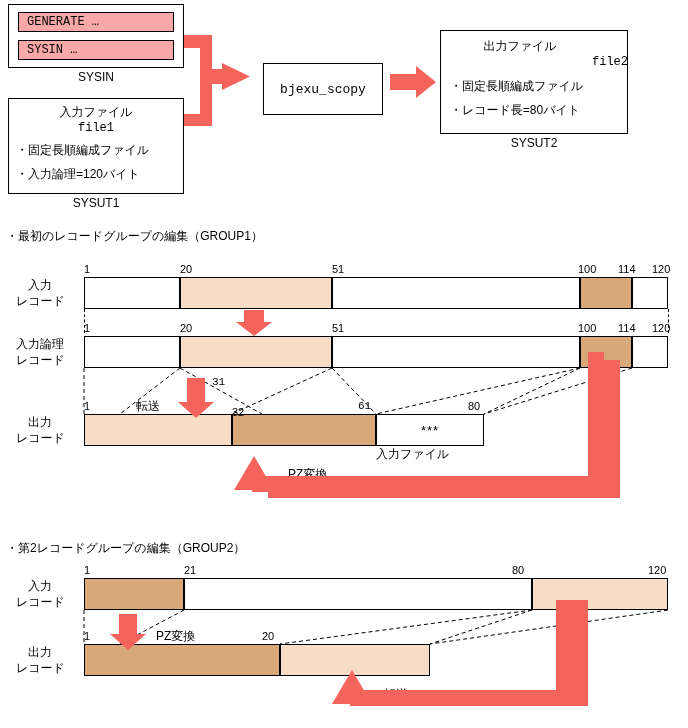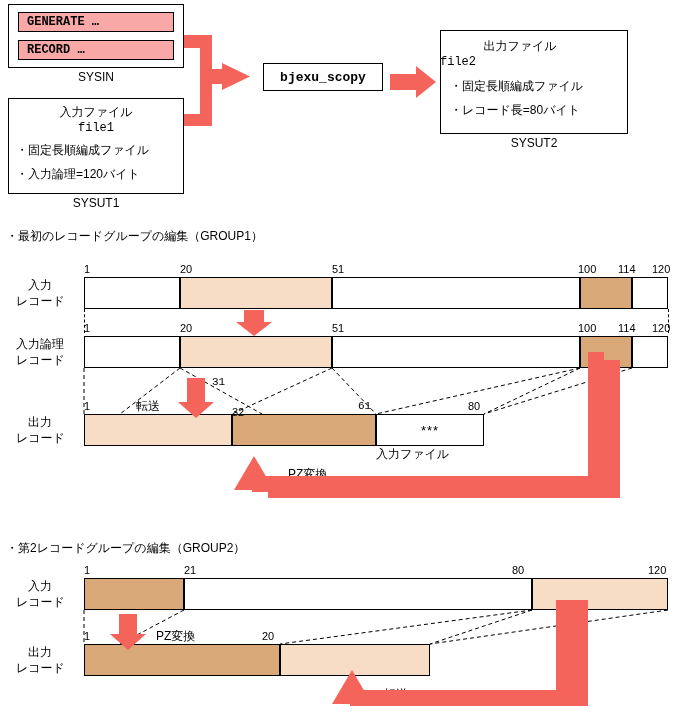--- a/index.html
+++ b/index.html
@@ -11,56 +11,55 @@
     color:#000;
     position:relative;
     overflow:hidden;
   }
   .abs{position:absolute;}
   .mono{font-family:"Liberation Mono", monospace;}
   .box{
     border:1px solid #000;
     background:#fff;
     box-sizing:border-box;
-    font-weight:bold;
   }
   .pink-fill{background:#f9a8a8;}
   .lightpeach{background:#f7ddc6;}
   .tan{background:#d8a878;}
   .center{display:flex;align-items:center;justify-content:center;text-align:center;}
   .lbl{font-size:12px;line-height:1.35;}
   .caption{font-size:12px;text-align:center;}
   .seg{border:1px solid #000;box-sizing:border-box;}
   .tick{font-size:11px;position:absolute;}
   .rowlabel{font-size:12px;line-height:1.35;text-align:left;}
   .vdash{position:absolute;border-left:1px dashed #000;}
   .sectitle{font-size:12px;}
   svg{position:absolute;overflow:visible;}
 </style>
 </head>
 <body>
 
 <div class="abs box" style="left:8px;top:4px;width:176px;height:64px;">
 </div>
 <div class="abs box pink-fill mono" style="left:18px;top:12px;width:156px;height:20px;display:flex;align-items:center;padding-left:8px;font-size:12px;">GENERATE  …</div>
-<div class="abs box pink-fill mono" style="left:18px;top:40px;width:156px;height:20px;display:flex;align-items:center;padding-left:8px;font-size:12px;">RECORD  …</div>
+<div class="abs box pink-fill mono" style="left:18px;top:40px;width:156px;height:20px;display:flex;align-items:center;padding-left:8px;font-size:12px;">SYSIN  …</div>
 <div class="abs caption" style="left:8px;top:70px;width:176px;">SYSIN</div>
 
 <div class="abs box" style="left:8px;top:98px;width:176px;height:96px;"></div>
 <div class="abs lbl" style="left:8px;top:104px;width:176px;text-align:center;">入力ファイル</div>
 <div class="abs lbl mono" style="left:8px;top:120px;width:176px;text-align:center;">file1</div>
 <div class="abs lbl" style="left:16px;top:142px;">・固定長順編成ファイル</div>
 <div class="abs lbl" style="left:16px;top:166px;">・入力論理=120バイト</div>
 <div class="abs caption" style="left:8px;top:196px;width:176px;">SYSUT1</div>
 
-<div class="abs box center mono" style="left:263px;top:63px;width:120px;height:28px;font-size:13px;">bjexu_scopy</div>
+<div class="abs box center mono" style="left:263px;top:63px;width:120px;height:52px;font-size:13px;">bjexu_scopy</div>
 
 <div class="abs box" style="left:440px;top:30px;width:188px;height:104px;"></div>
 <div class="abs lbl" style="left:440px;top:38px;width:160px;text-align:center;">出力ファイル</div>
-<div class="abs lbl mono" style="left:440px;top:54px;width:188px;text-align:left;">file2</div>
+<div class="abs lbl mono" style="left:440px;top:54px;width:188px;text-align:right;">file2</div>
 <div class="abs lbl" style="left:450px;top:78px;">・固定長順編成ファイル</div>
 <div class="abs lbl" style="left:450px;top:102px;">・レコード長=80バイト</div>
 <div class="abs caption" style="left:440px;top:136px;width:188px;">SYSUT2</div>
 
 <svg class="abs" style="left:184px;top:30px;width:84px;height:110px;">
   <path d="M0 5 L28 5 L28 40 L44 40 L44 53 L28 53 L28 96 L0 96 L0 84 L16 84 L16 53 L16 40 L16 18 L0 18 Z" fill="#f4645a"></path>
   <path d="M38 33 L66 46.5 L38 60 Z" fill="#f4645a"></path>
   <rect x="28" y="39" width="18" height="15" fill="#f4645a"></rect>
 </svg>
 

